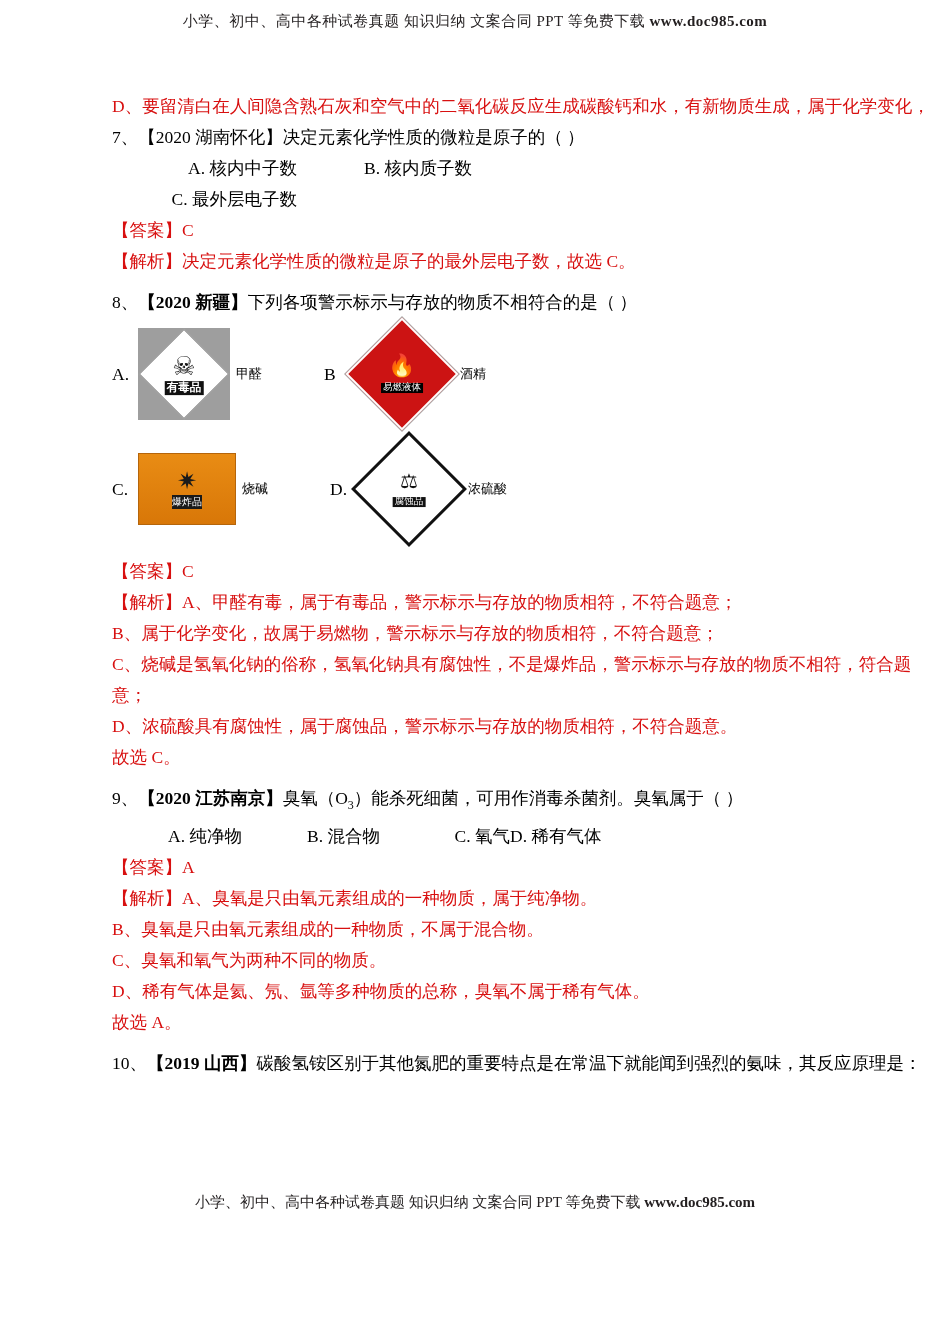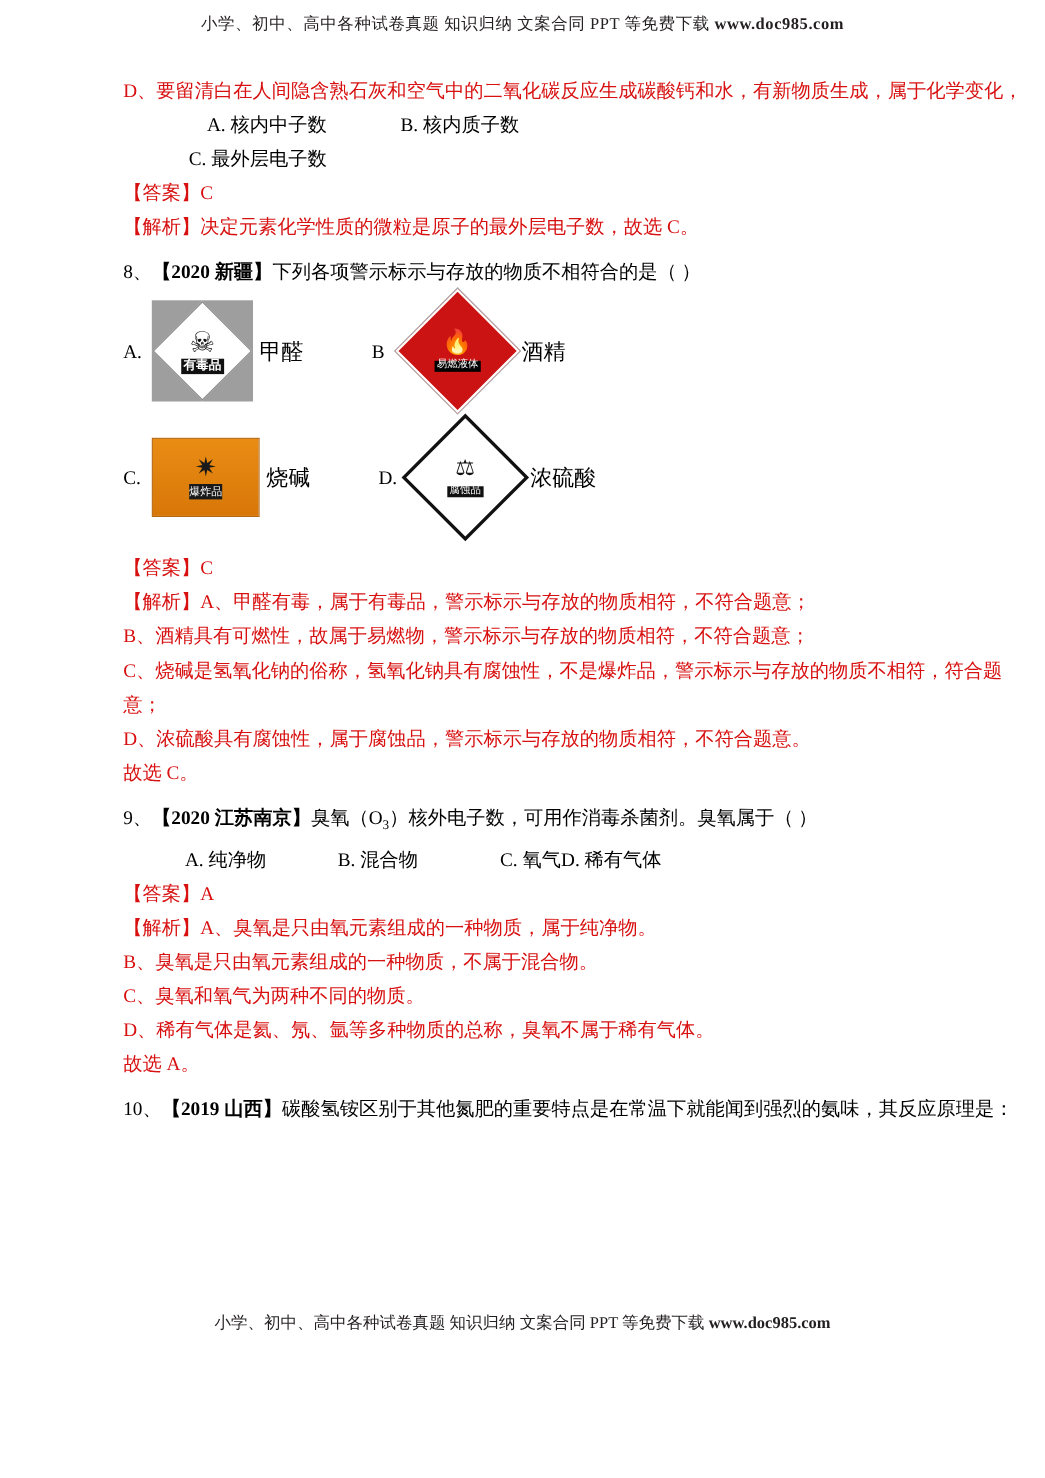--- a/index.html
+++ b/index.html
@@ -39,21 +39,21 @@
     right: 0;
     bottom: 132px;
     text-align: center;
     font-size: 15px;
     color: #231f20;
   }
   .footer-watermark .dom {
     font-weight: bold;
   }
   .content {
-    margin-top: 36px;
+    margin-top: 60px;
   }
   p.line {
     margin: 0 0 0 0;
     line-height: 31px;
     font-size: 17.5px;
     white-space: nowrap;
   }
   .red {
     color: #d81010;
   }
@@ -81,21 +81,21 @@
   }
   .sign-item {
     display: flex;
     align-items: center;
   }
   .sign-label {
     font-size: 17.5px;
     width: 26px;
   }
   .sign-text {
-    font-size: 20px;
+    font-size: 13px;
     margin-left: 6px;
   }
   
   .sign-toxic {
     width: 92px;
     height: 92px;
     background: #9e9e9e;
     display: flex;
     align-items: center;
     justify-content: center;
@@ -216,20 +216,21 @@
 
   <div class="watermark">
     <span>小学、初中、高中各种试卷真题 知识归纳 文案合同 PPT 等免费下载</span>
     <span class="dom">www.doc985.com</span>
   </div>
 
   <div class="content">
 
     <p class="line red">D、要留清白在人间隐含熟石灰和空气中的二氧化碳反应生成碳酸钙和水，有新物质生成，属于化学变化，</p>
 
+    <p class="line">7、【2020 湖南怀化】决定元素化学性质的微粒是原子的（        ）</p>
     <div class="opt-row">
       <span class="opt-a">A. 核内中子数</span>
       <span class="opt-b">B. 核内质子数</span>
     </div>
     <div class="opt-row">
       <span class="opt-a">C. 最外层电子数</span>
     </div>
     <p class="line red"><span>【答案】</span><span>C</span></p>
     <p class="line red"><span>【解析】</span><span>决定元素化学性质的微粒是原子的最外层电子数，故选 C。</span></p>
 
@@ -280,29 +281,29 @@
           </div>
         </div>
         <span class="sign-text">浓硫酸</span>
       </div>
     </div>
 
     <div class="gap-md"></div>
 
     <p class="line red"><span>【答案】</span><span>C</span></p>
     <p class="line red"><span>【解析】</span><span>A、甲醛有毒，属于有毒品，警示标示与存放的物质相符，不符合题意；</span></p>
-    <p class="line red">B、酒精具有可燃性，故属于易燃物，警示标示与存放的物质相符，不符合题意；</p>
+    <p class="line red">B、属于化学变化，故属于易燃物，警示标示与存放的物质相符，不符合题意；</p>
     <p class="line red">C、烧碱是氢氧化钠的俗称，氢氧化钠具有腐蚀性，不是爆炸品，警示标示与存放的物质不相符，符合题</p>
     <p class="line red">意；</p>
     <p class="line red">D、浓硫酸具有腐蚀性，属于腐蚀品，警示标示与存放的物质相符，不符合题意。</p>
     <p class="line red">故选 C。</p>
 
     <div class="gap-sm"></div>
 
-    <p class="line"><span>9、</span><span class="tag-bold">【2020 江苏南京】</span><span>臭氧（O</span><span class="sub">3</span><span>）核外电子数，可用作消毒杀菌剂。臭氧属于（        ）</span></p>
+    <p class="line"><span>9、</span><span class="tag-bold">【2020 江苏南京】</span><span>臭氧（O</span><span class="sub">3</span><span>）能杀死细菌，可用作消毒杀菌剂。臭氧属于（        ）</span></p>
     <div class="opt-row">
       <span class="opt-a" style="width:130px;">A. 纯净物</span>
       <span class="opt-b" style="width:138px;">B. 混合物</span>
       <span class="opt-c" style="width:130px;">C. 氧气</span>
       <span>D. 稀有气体</span>
     </div>
     <p class="line red"><span>【答案】</span><span>A</span></p>
     <p class="line red"><span>【解析】</span><span>A、臭氧是只由氧元素组成的一种物质，属于纯净物。</span></p>
     <p class="line red">B、臭氧是只由氧元素组成的一种物质，不属于混合物。</p>
     <p class="line red">C、臭氧和氧气为两种不同的物质。</p>

